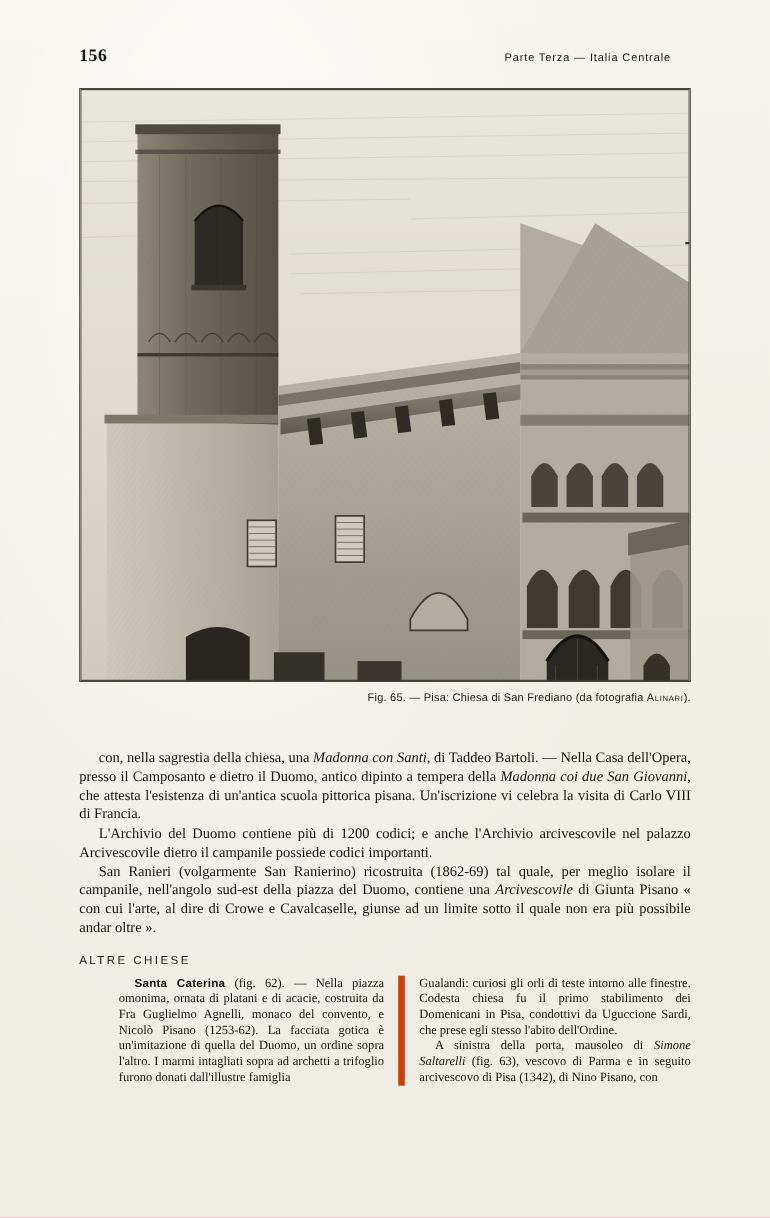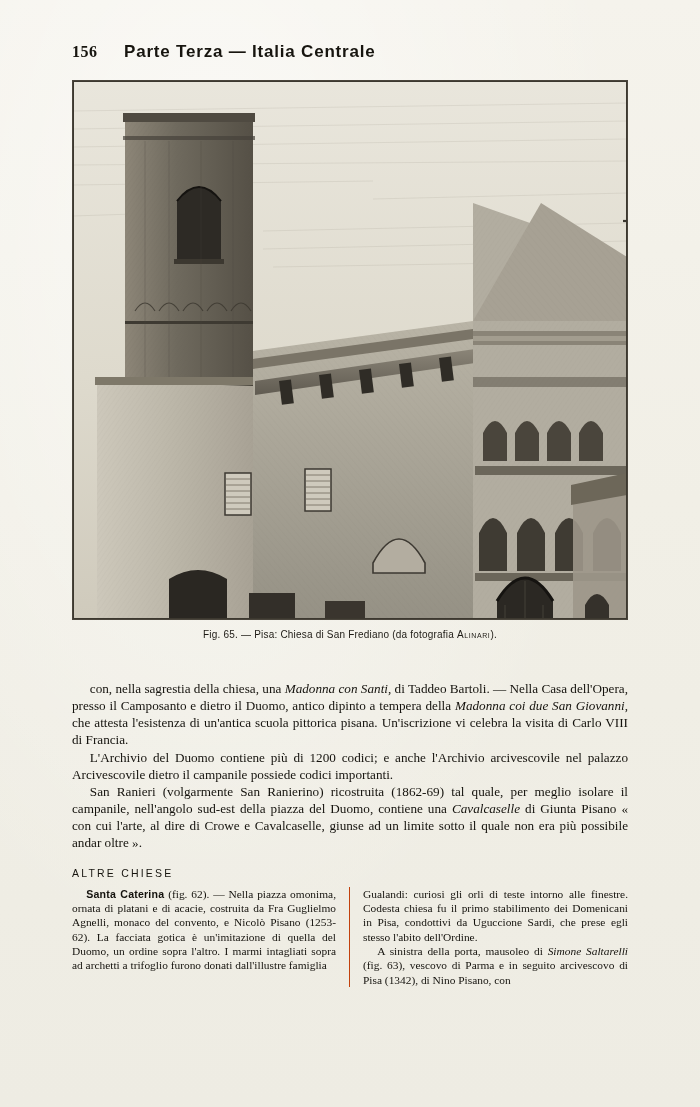--- a/index.html
+++ b/index.html
@@ -46,45 +46,45 @@
   .folio {
     font-family: "Liberation Serif", serif;
     font-size: 16px;
     font-weight: bold;
     letter-spacing: 0.5px;
     color: #17150f;
     width: 70px;
   }
   .head-title {
     flex: 1;
-    text-align: left;
+    text-align: right;
     font-family: "Liberation Sans", sans-serif;
-    font-size: 17px;
-    font-weight: bold;
+    font-size: 10px;
+    font-weight: normal;
     letter-spacing: 0.8px;
     color: #17150f;
     transform: translateX(-18px);
   }
   
   figure {
     margin: 0;
   }
   .plate {
     width: 556px;
     height: 540px;
     border: 1px solid #4a453c;
     box-sizing: border-box;
     position: relative;
     overflow: hidden;
     background: #cfcabd;
   }
   .plate svg { display: block; }
   .fig-caption {
     margin-top: 9px;
-    text-align: center;
+    text-align: right;
     font-family: "Liberation Sans", sans-serif;
     font-size: 10px;
     letter-spacing: 0.2px;
     color: #1d1a14;
   }
   .fig-caption .sc {
     font-variant: small-caps;
     letter-spacing: 0.6px;
   }
   
@@ -119,21 +119,21 @@
     font-size: 11.4px;
     line-height: 1.26;
     text-align: justify;
     font-family: "Liberation Serif", serif;
     color: #14120d;
   }
   .col {
     width: 50%;
     box-sizing: border-box;
   }
-  .col.left { padding-right: 13px; border-right: 1px solid #c2410c; }
+  .col.left { padding-right: 13px; border-right: 6px solid #c2410c; margin-left: 36px; }
   .col.right { padding-left: 13px; }
   .col p { margin: 0; text-indent: 1.25em; }
   .entry-name {
     font-family: "Liberation Sans", sans-serif;
     font-weight: bold;
     font-size: 10.6px;
     letter-spacing: 0.2px;
   }
 </style>
 </head>
@@ -363,21 +363,21 @@
         </svg>
       </div>
       <figcaption class="fig-caption">
         <span>Fig. 65. — Pisa: Chiesa di San Frediano (da fotografia </span><span class="sc">Alinari</span><span>).</span>
       </figcaption>
     </figure>
 
     <div class="bodytext">
       <p class="first"><span>con, nella sagrestia della chiesa, una </span><em>Madonna con Santi</em><span>, di Taddeo Bartoli. — Nella Casa dell'Opera, presso il Camposanto e dietro il Duomo, antico dipinto a tempera della </span><em>Madonna coi due San Giovanni</em><span>, che attesta l'esistenza di un'antica scuola pittorica pisana. Un'iscrizione vi celebra la visita di Carlo VIII di Francia.</span></p>
       <p>L'Archivio del Duomo contiene più di 1200 codici; e anche l'Archivio arcivescovile nel palazzo Arcivescovile dietro il campanile possiede codici importanti.</p>
-      <p><span>San Ranieri (volgarmente San Ranierino) ricostruita (1862-69) tal quale, per meglio isolare il campanile, nell'angolo sud-est della piazza del Duomo, contiene una </span><em>Cavalcaselle</em><span> di Giunta Pisano « con cui l'arte, al dire di Crowe e Cavalcaselle, giunse ad un limite sotto il quale non era più possibile andar oltre ».</span></p>
+      <p><span>San Ranieri (volgarmente San Ranierino) ricostruita (1862-69) tal quale, per meglio isolare il campanile, nell'angolo sud-est della piazza del Duomo, contiene una </span><em>Arcivescovile</em><span> di Giunta Pisano « con cui l'arte, al dire di Crowe e Cavalcaselle, giunse ad un limite sotto il quale non era più possibile andar oltre ».</span></p>
     </div>
 
     <div class="section-head">ALTRE CHIESE</div>
 
     <div class="cols">
       <div class="col left">
         <p><span class="entry-name">Santa Caterina</span><span> (fig. 62). — Nella piazza omonima, ornata di platani e di acacie, costruita da Fra Guglielmo Agnelli, monaco del convento, e Nicolò Pisano (1253-62). La facciata gotica è un'imitazione di quella del Duomo, un ordine sopra l'altro. I marmi intagliati sopra ad archetti a trifoglio furono donati dall'illustre famiglia</span></p>
       </div>
       <div class="col right">
         <p style="text-indent:0">Gualandi: curiosi gli orli di teste intorno alle finestre. Codesta chiesa fu il primo stabilimento dei Domenicani in Pisa, condottivi da Uguccione Sardi, che prese egli stesso l'abito dell'Ordine.</p>

